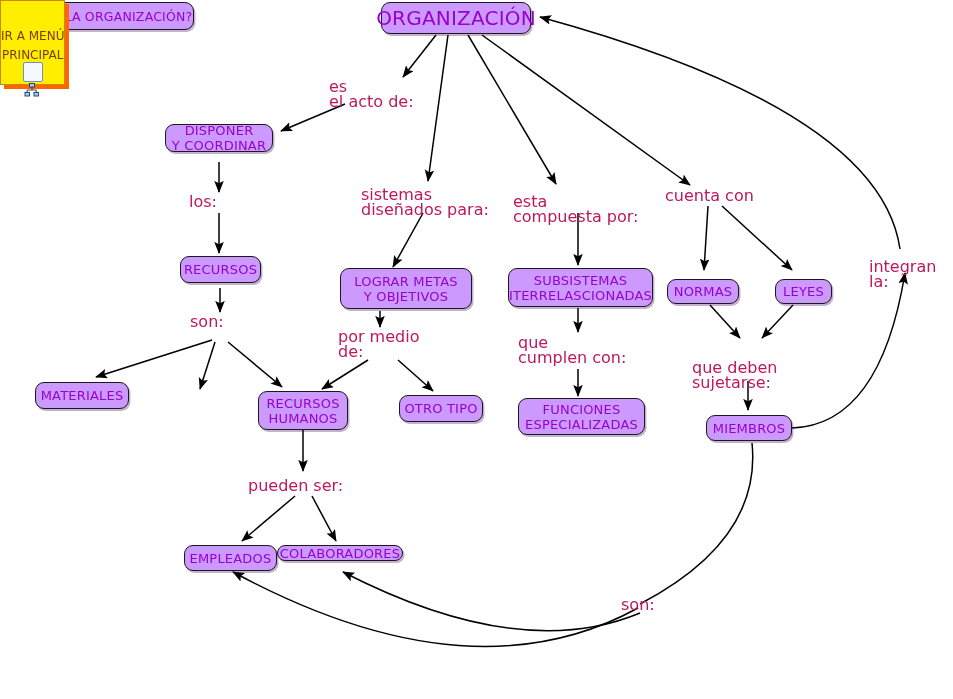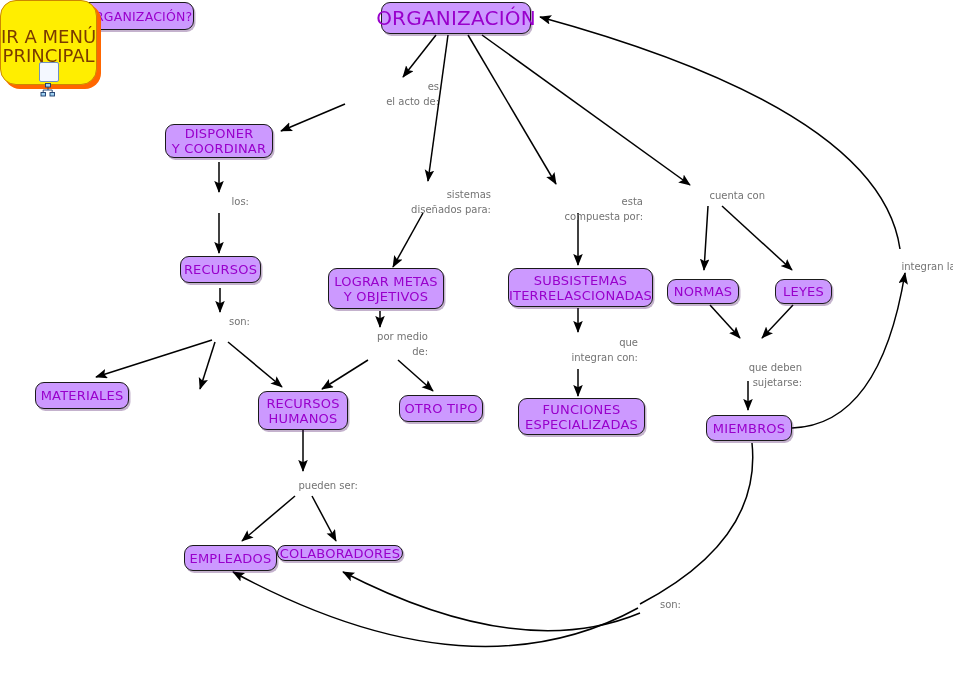--- a/index.html
+++ b/index.html
@@ -43,39 +43,39 @@
     line-height: 15px;
     white-space: pre-line;
     box-shadow: 1.5px 2px 0 rgba(60,0,90,0.30);
     z-index: 3;
   }
   .node.title-node {
     font-size: 12.5px;
   }
   .link-label {
     position: absolute;
-    color: #737373;
-    font-family: "DejaVu Sans", sans-serif;
-    font-size: 10px;
+    color: #be185d;
+    font-family: "DejaVu Sans", sans-serif;
+    font-size: 16px;
     line-height: 15px;
-    text-align: right;
+    text-align: left;
     white-space: pre-line;
     background: transparent;
     z-index: 4;
     transform: translateX(-50%);
   }
   .menu-button {
     position: absolute;
     box-sizing: border-box;
     background: #ffee00;
     border: 1px solid #cc8800;
-    border-radius: 16px;
+    border-radius: 0;
     color: #7a3b00;
     font-family: "DejaVu Sans", sans-serif;
-    font-size: 18px;
+    font-size: 12px;
     line-height: 19px;
     text-align: center;
     white-space: pre-line;
     padding-top: 7px;
     box-shadow: 4px 4px 0 #ff6600;
     z-index: 5;
   }
   .menu-icon {
     position: absolute;
     left: 50%;
@@ -168,36 +168,36 @@
         <rect x="5.5" y="1.5" width="5" height="3.5" fill="#9fd0f0" stroke="#1a3a6a" stroke-width="0.9"></rect>
         <rect x="1" y="10.5" width="4.5" height="3.5" fill="#9fd0f0" stroke="#1a3a6a" stroke-width="0.9"></rect>
         <rect x="10" y="10.5" width="4.5" height="3.5" fill="#9fd0f0" stroke="#1a3a6a" stroke-width="0.9"></rect>
         <path d="M8,5 L8,8 M3.2,10.5 L3.2,8 L12.2,8 L12.2,10.5" fill="none" stroke="#1a3a6a" stroke-width="0.9"></path>
       </svg>
     </span>
   </div>
 
   <div class="node" style="left:381px; top:2px; width:150px; height:32px; font-size:20px;">ORGANIZACIÓN</div>
 
-  <div class="node" style="left:165px; top:124px; width:108px; height:34px;">DISPONER
+  <div class="node" style="left:165px; top:124px; width:108px; height:28px;">DISPONER
 Y COORDINAR</div>
 
   <div class="node" style="left:180px; top:256px; width:81px; height:27px;">RECURSOS</div>
 
   <div class="node" style="left:35px; top:382px; width:94px; height:27px;">MATERIALES</div>
 
 
   <div class="node" style="left:258px; top:391px; width:90px; height:39px;">RECURSOS
 HUMANOS</div>
 
   <div class="node" style="left:184px; top:545px; width:93px; height:26px;">EMPLEADOS</div>
 
   <div class="node" style="left:277px; top:545px; width:126px; height:16px;">COLABORADORES</div>
 
-  <div class="node" style="left:328px; top:268px; width:116px; height:41px;">LOGRAR METAS
+  <div class="node" style="left:340px; top:268px; width:132px; height:41px;">LOGRAR METAS
 Y OBJETIVOS</div>
 
   <div class="node" style="left:399px; top:395px; width:84px; height:27px;">OTRO TIPO</div>
 
   <div class="node" style="left:508px; top:268px; width:145px; height:39px;">SUBSISTEMAS
 ITERRELASCIONADAS</div>
 
   <div class="node" style="left:518px; top:398px; width:127px; height:37px;">FUNCIONES
 ESPECIALIZADAS</div>
 
@@ -219,21 +219,21 @@
   <div class="link-label" style="left:383px; top:329px; width:90px;">por medio
 de:</div>
 
   <div class="link-label" style="left:426px; top:187px; width:130px;">sistemas
 diseñados para:</div>
 
   <div class="link-label" style="left:578px; top:194px; width:130px;">esta
 compuesta por:</div>
 
   <div class="link-label" style="left:578px; top:335px; width:120px;">que
-integran con:</div>
+cumplen con:</div>
 
   <div class="link-label" style="left:715px; top:188px; width:100px;">cuenta con</div>
 
   <div class="link-label" style="left:747px; top:360px; width:110px;">que deben
 sujetarse:</div>
 
   <div class="link-label" style="left:914px; top:259px; width:90px;">integran la:</div>
 
   <div class="link-label" style="left:651px; top:597px; width:60px;">son:</div>
 

